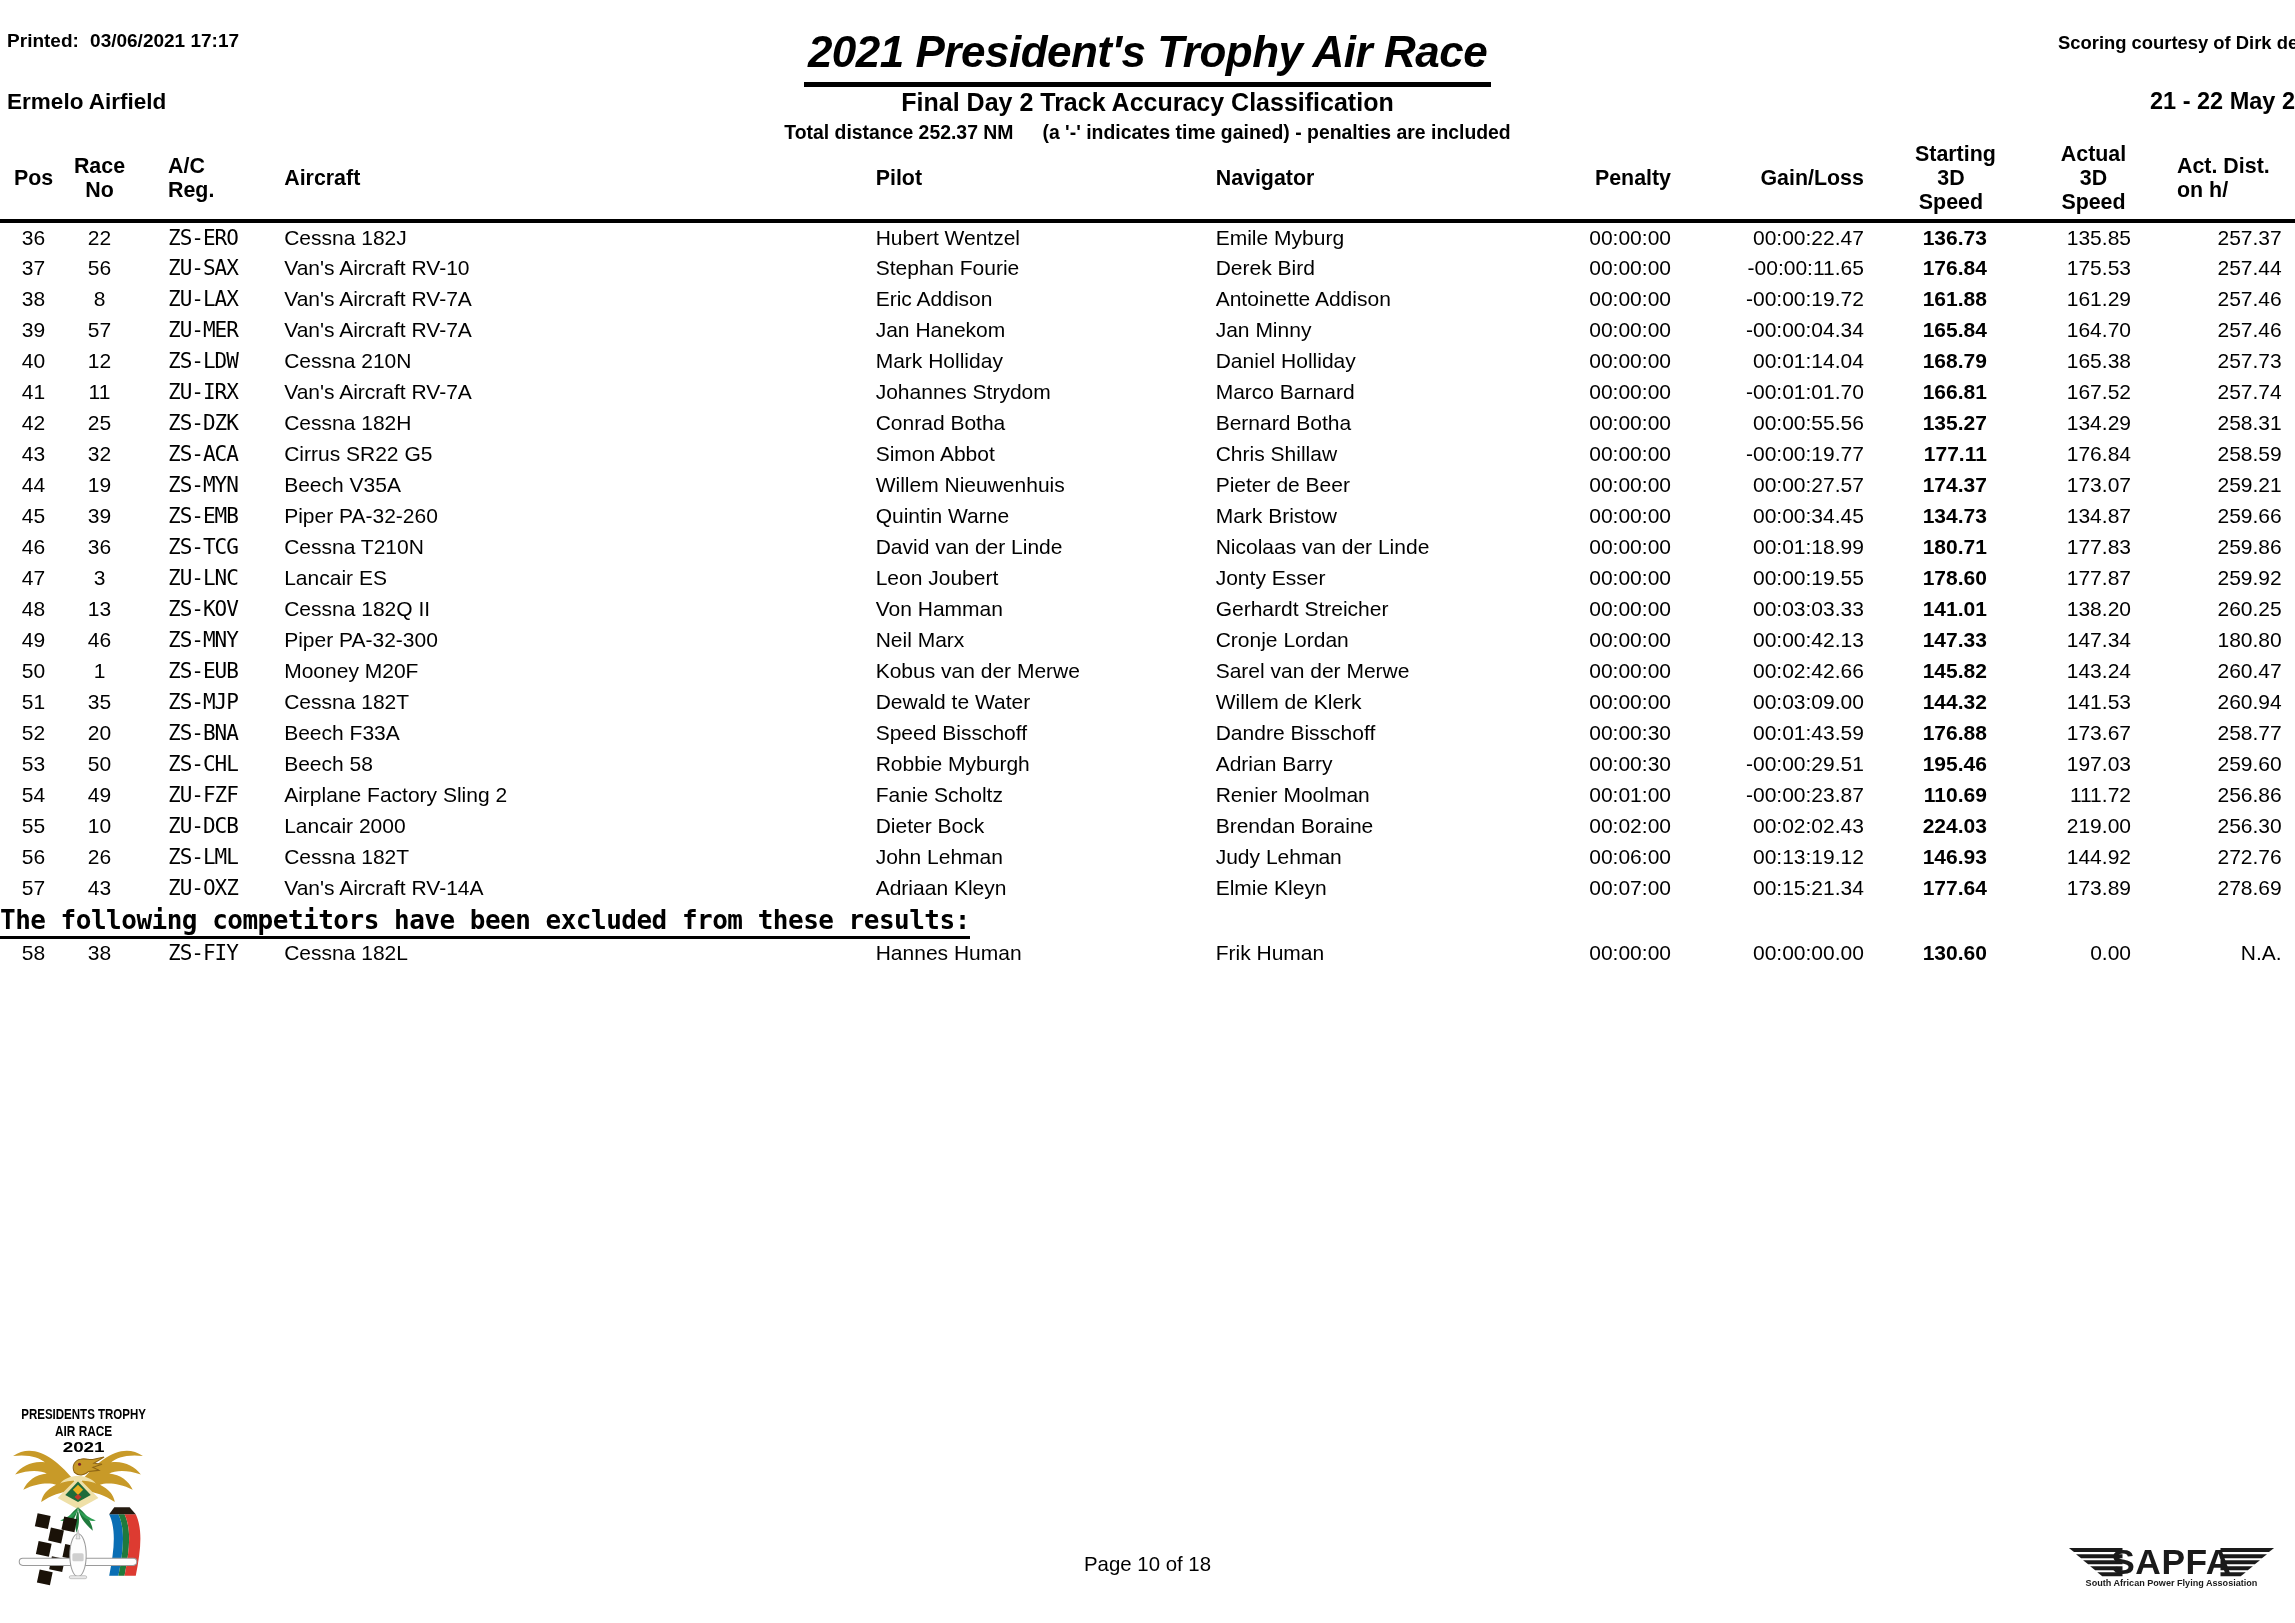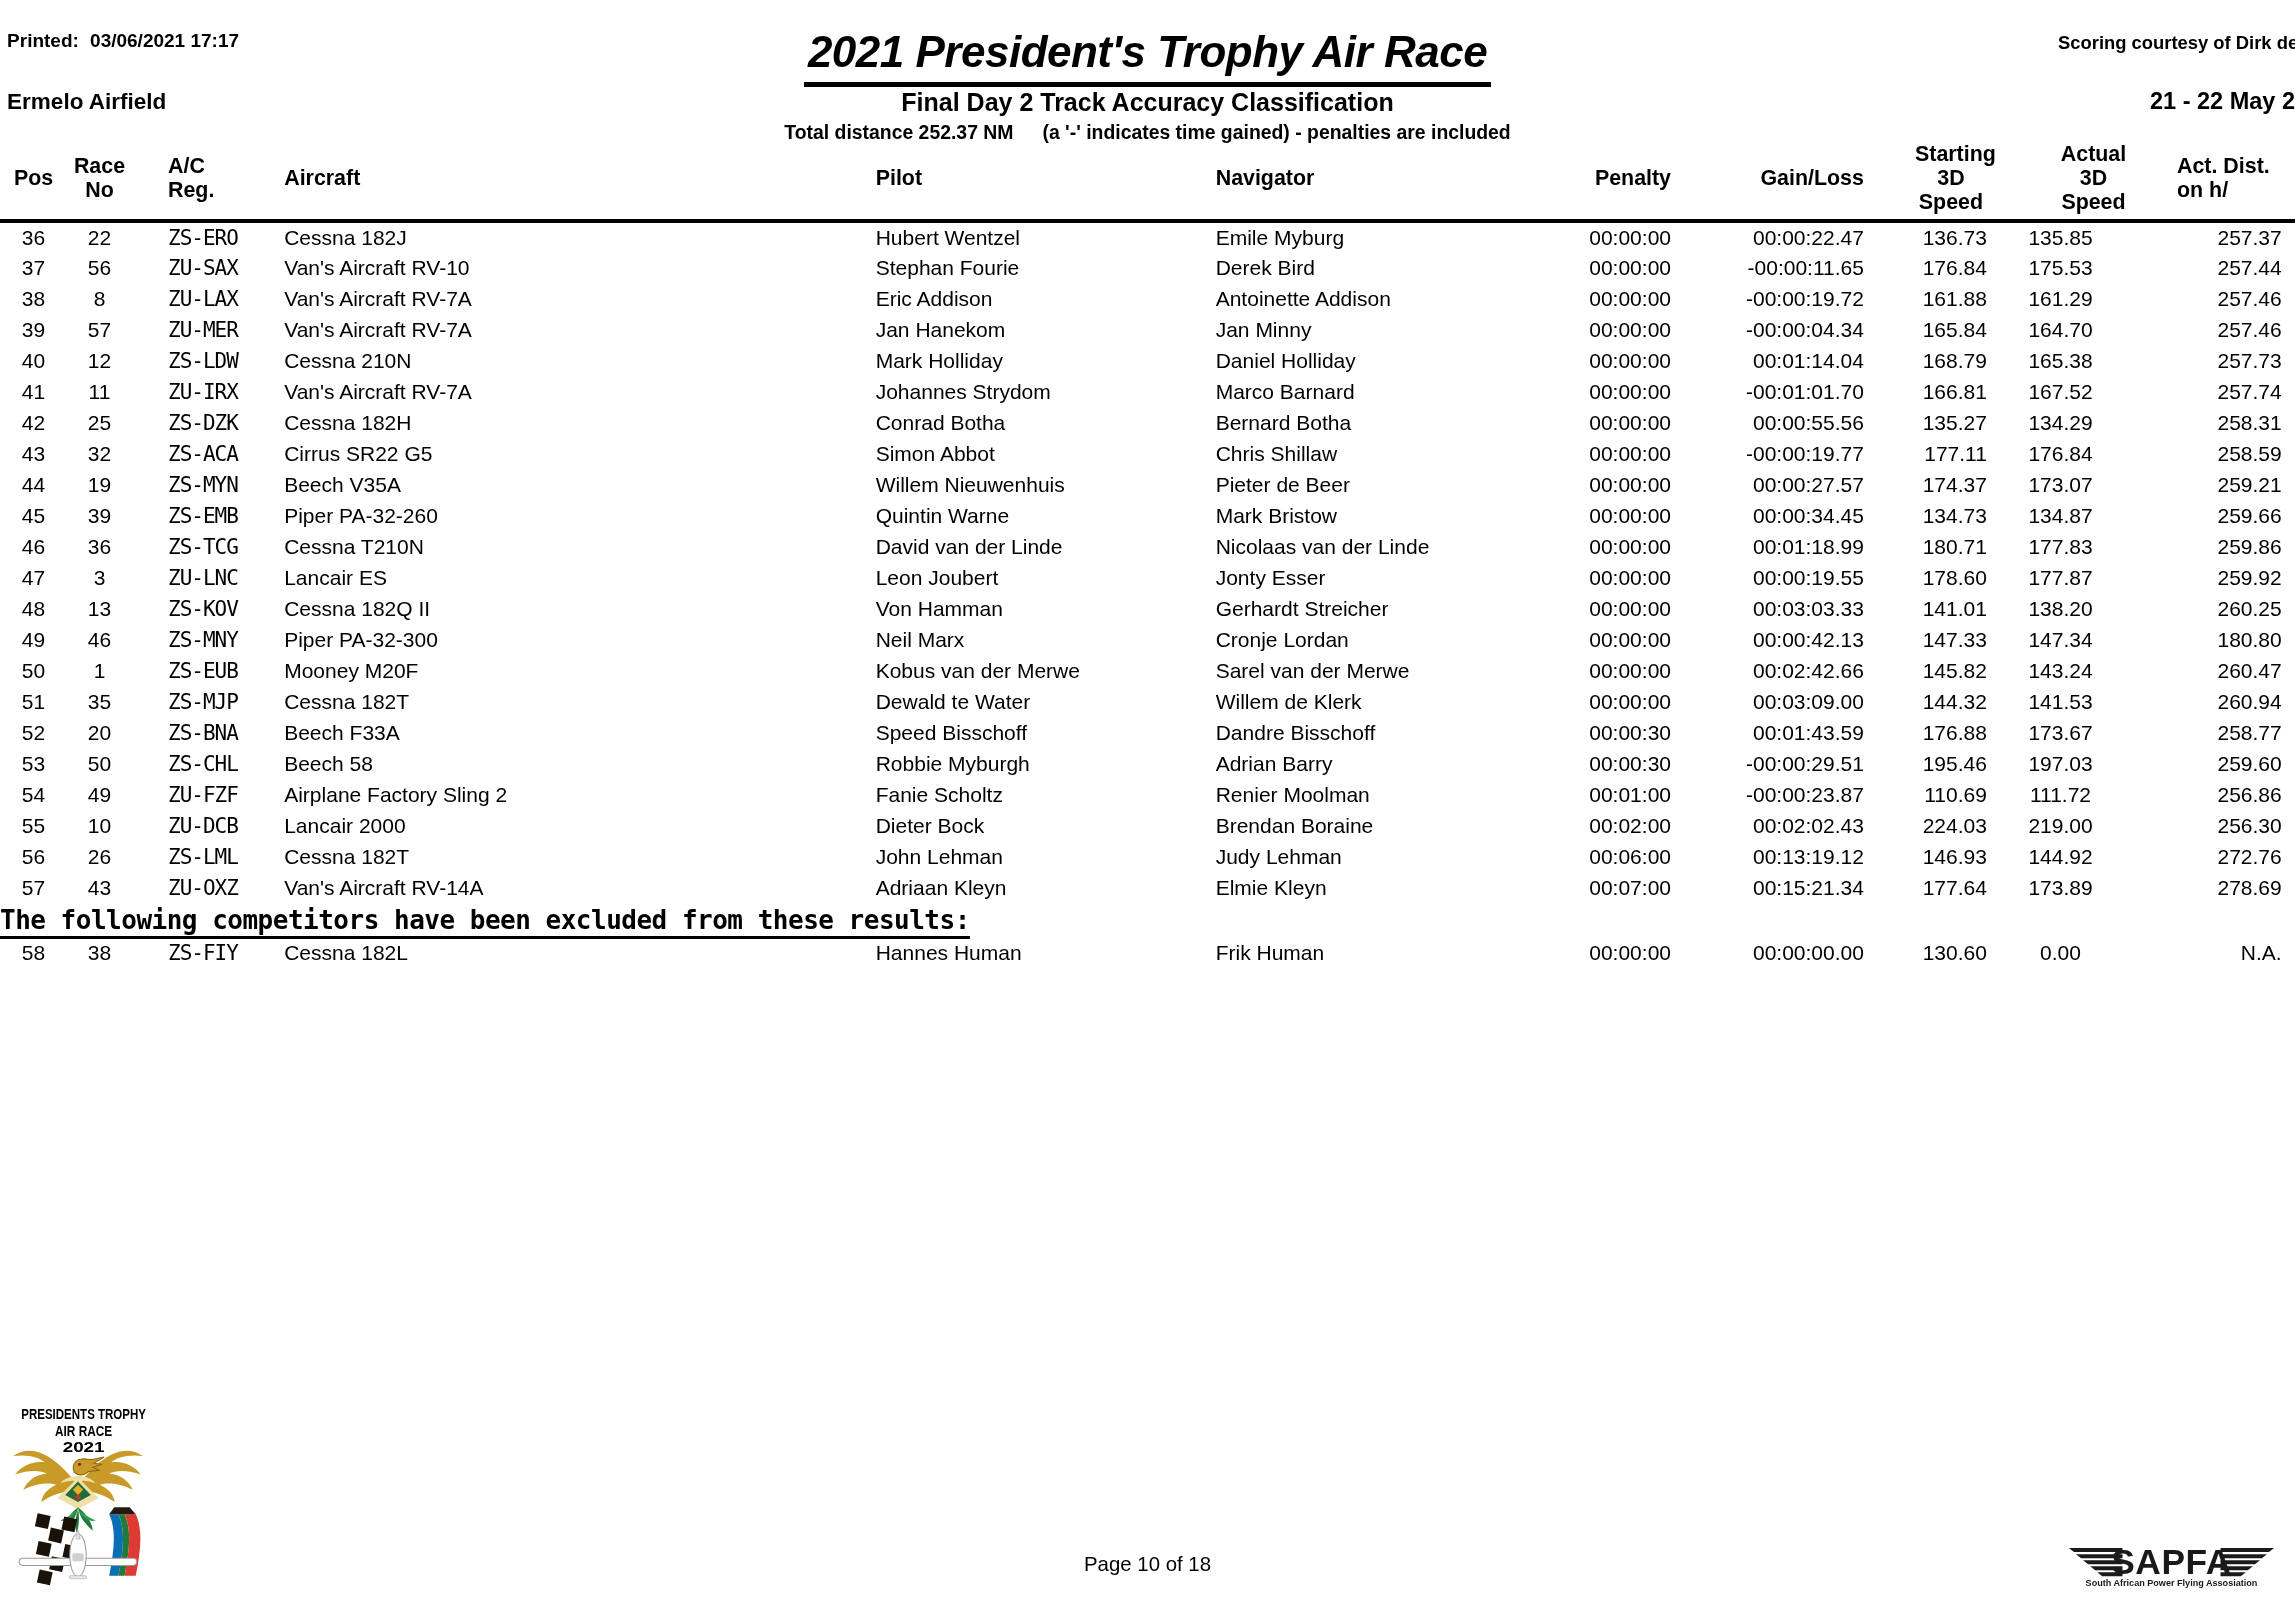--- a/index.html
+++ b/index.html
@@ -34,23 +34,23 @@
   table.results td { font-size:21px; height:31px; vertical-align:middle; white-space:nowrap; }
   .c-pos      { width:67px; text-align:center; }
   .c-race     { width:65px; text-align:center; }
   .c-reg      { width:143px; text-align:left; padding-left:36px; }
   td.c-reg    { font-family:"DejaVu Sans Mono", monospace; font-size:22.5px; letter-spacing:-1px; }
   .c-aircraft { width:592px; text-align:left; padding-left:9.2px; }
   .c-pilot    { width:337px;  text-align:left; padding-left:8.7px; }
   .c-nav      { width:352px;  text-align:left; padding-left:11.7px; }
   .c-penalty  { width:117px; text-align:right; padding-right:2px; }
   .c-gain     { width:194px; text-align:right; padding-right:3.1px; }
-  .c-start3d  { width:123px; text-align:right; padding-right:3.1px; }
+  .c-start3d  { width:123px; text-align:right; padding-right:3.1px;font-weight:bold; }
   th.c-start3d{ text-align:center; padding-left:48px; }
-  .c-act3d    { width:143px; text-align:center; padding-right:2px; }
+  .c-act3d    { width:143px; text-align:right; padding-right:2px; }
   th.c-act3d  { text-align:center; padding-left:66px; }
   .c-actdist  { width:162px; text-align:right; padding-right:13.3px; }
   th.c-actdist{ text-align:left; padding-left:44px; white-space:nowrap; }
   tr.excluded-note-row td { height:34px; text-align:left; }
   .excluded-note {
     font-family:"DejaVu Sans Mono", monospace; font-weight:bold; font-size:26px;
     border-bottom:3.1px solid #000; padding-bottom:1px; letter-spacing:-0.5px; white-space:nowrap;
   }
   
   .page-num { position:absolute; left:0; top:1553px; width:2295px; text-align:center; font-size:20.4px; }

